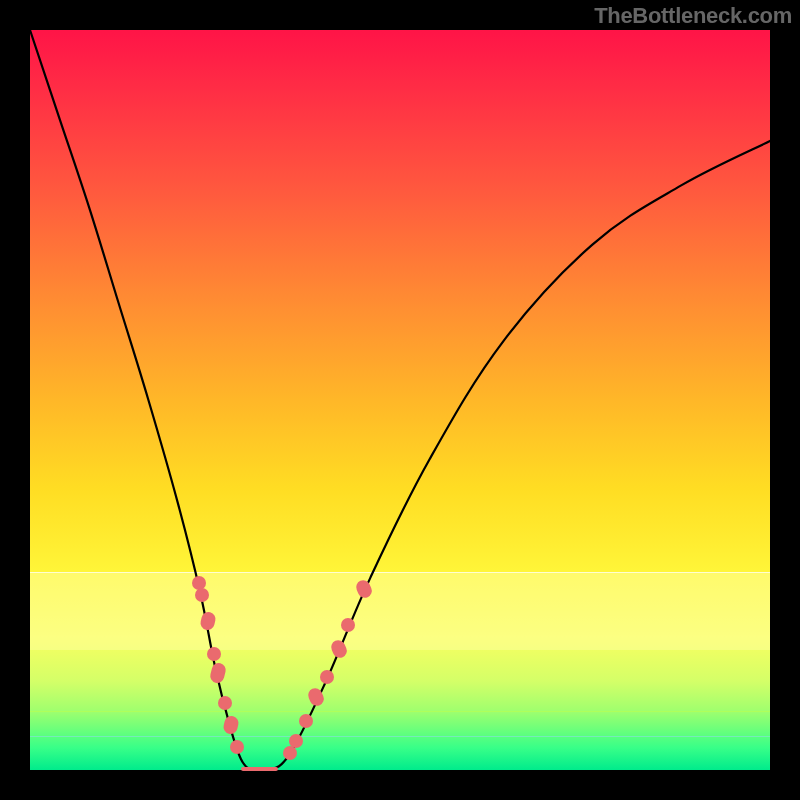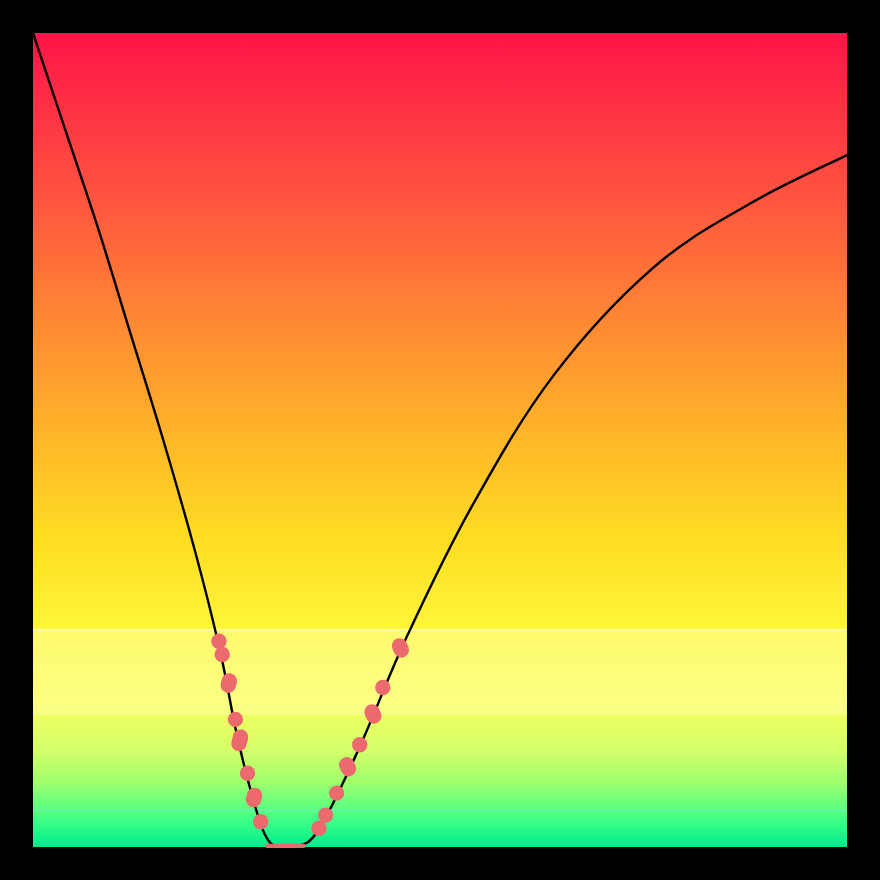--- a/index.html
+++ b/index.html
@@ -103,20 +103,21 @@
     font-size: 22px;
     font-weight: 700;
     letter-spacing: -0.3px;
     user-select: none;
   }
 </style>
 </head>
 <body>
 
 <div class="stage">
+  <div class="watermark">TheBottleneck.com</div>
 
   <div class="plot">
     <div class="gradient-bg"></div>
 
     <div class="hairline hl-white" style="top:73.2%;"></div>
     <div class="hairline hl-cyan" style="top:95.4%;"></div>
     <div class="hairline hl-lime" style="top:92.0%;"></div>
 
     <svg class="curve-svg" viewBox="0 0 100 100" preserveAspectRatio="none">
       <g class="curve">

